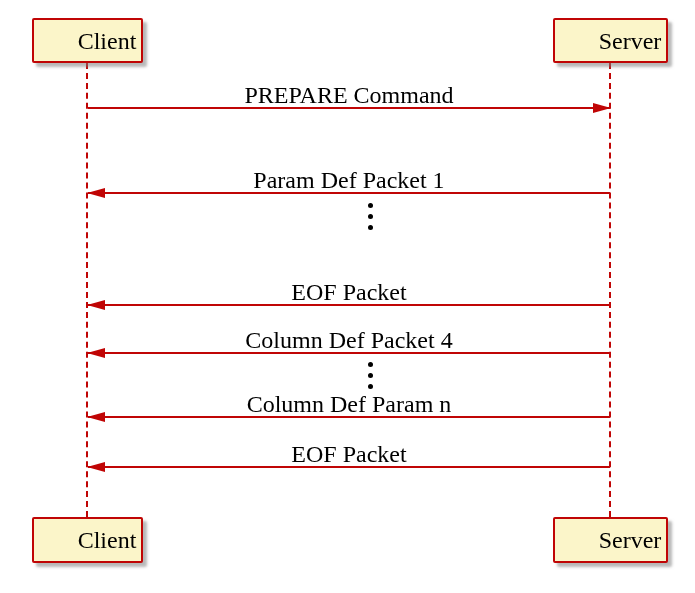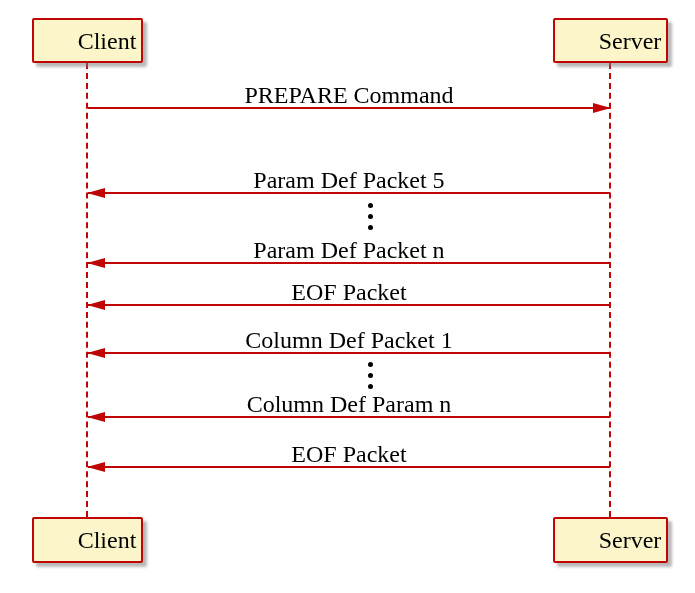--- a/index.html
+++ b/index.html
@@ -92,48 +92,42 @@
 
   <div class="msg" style="top:83px">
     <div class="msg-label">PREPARE Command</div>
     <div class="msg-line">
       <span class="head right"></span>
     </div>
   </div>
 
 
   <div class="msg" style="top:168px">
-    <div class="msg-label">Param Def Packet 5</div>
+    <div class="msg-label">Param Def Packet 1</div>
     <div class="msg-line">
       <span class="head left"></span>
     </div>
   </div>
 
   <div class="ellipsis" style="left:368px; top:203px;">
     <i class="dot"></i>
     <i class="dot"></i>
     <i class="dot"></i>
   </div>
 
-  <div class="msg" style="top:238px">
-    <div class="msg-label">Param Def Packet n</div>
-    <div class="msg-line">
-      <span class="head left"></span>
-    </div>
-  </div>
 
   <div class="msg" style="top:280px">
     <div class="msg-label">EOF Packet</div>
     <div class="msg-line">
       <span class="head left"></span>
     </div>
   </div>
 
   <div class="msg" style="top:328px">
-    <div class="msg-label">Column Def Packet 1</div>
+    <div class="msg-label">Column Def Packet 4</div>
     <div class="msg-line">
       <span class="head left"></span>
     </div>
   </div>
 
   <div class="ellipsis" style="left:368px; top:362px;">
     <i class="dot"></i>
     <i class="dot"></i>
     <i class="dot"></i>
   </div>

